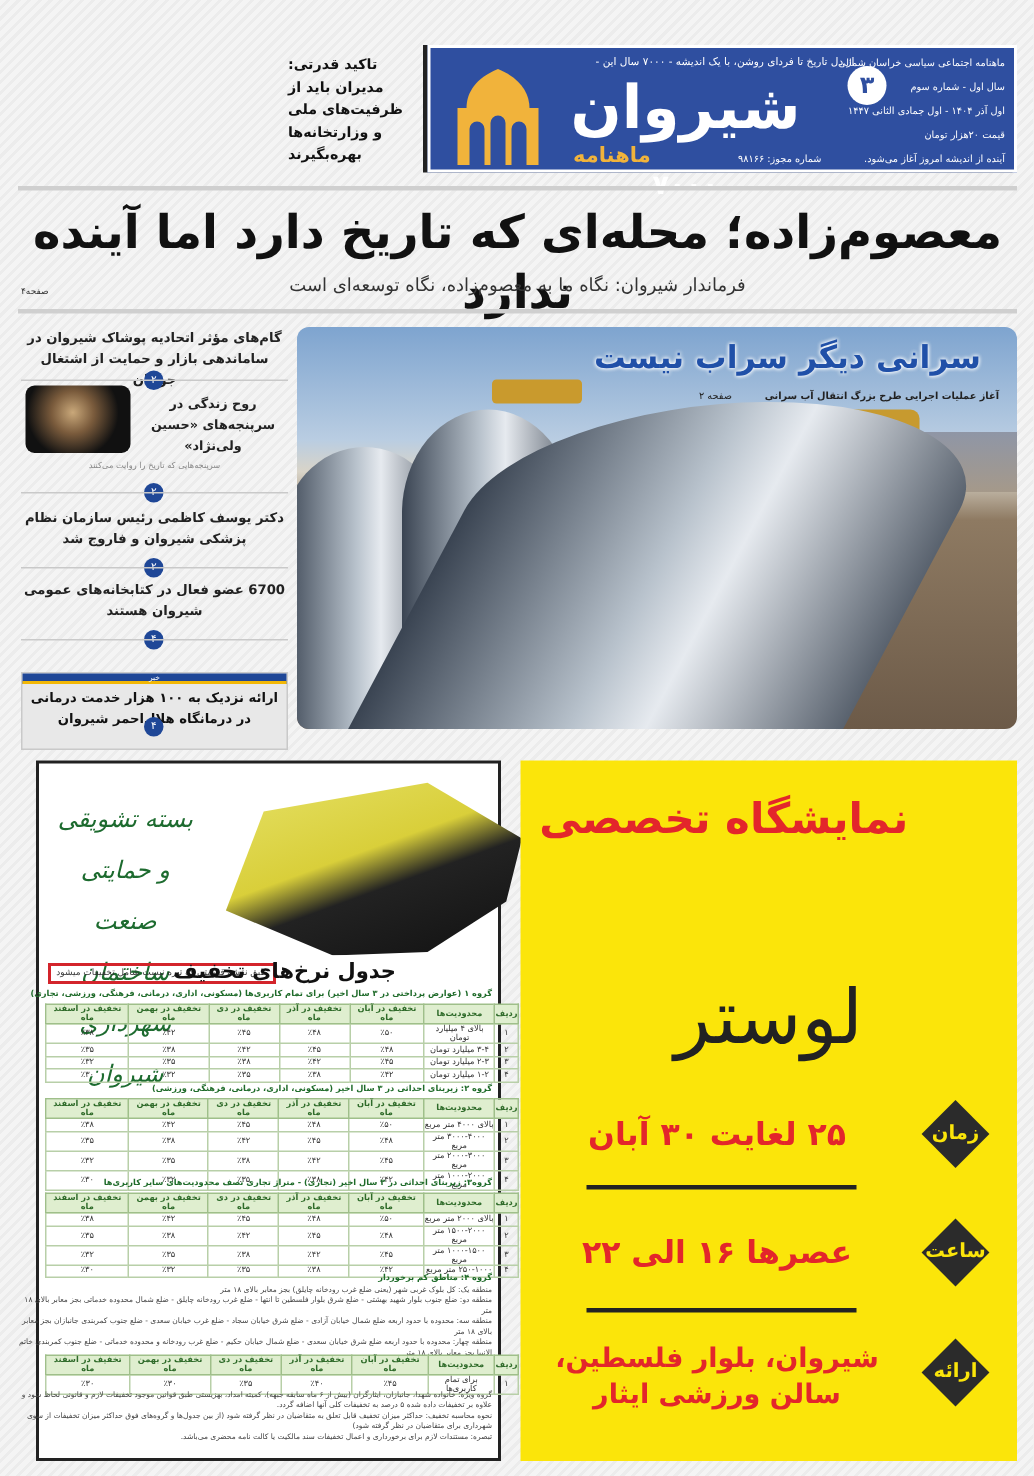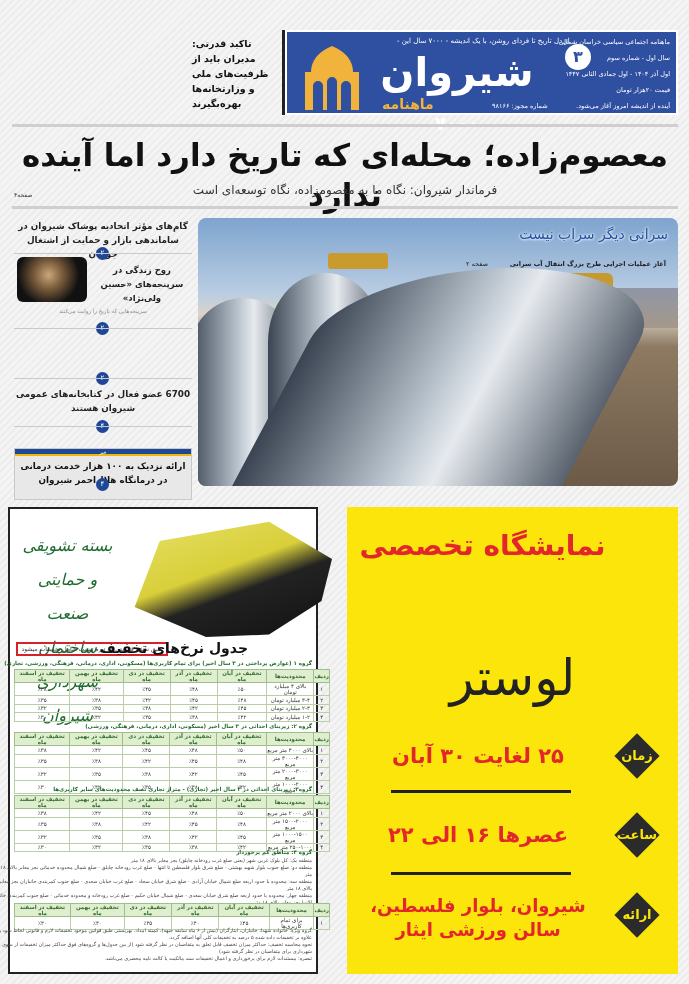--- a/index.html
+++ b/index.html
@@ -32,25 +32,25 @@
 .sb-pg{position:absolute;left:82px;width:13px;height:13px;border-radius:50%;background:#1f4797;color:#fff;font-size:7px;text-align:center;line-height:13px}
 .sb-line{position:absolute;left:0;width:178px;height:1px;background:#c9c9c9}
 .sb-photo{position:absolute;left:3px;top:42px;width:70px;height:45px;border-radius:6px;background:radial-gradient(circle at 45% 40%,#c9a87a 0,#7a5b3c 30%,#111 65%)}
 .sb-news{position:absolute;left:0;top:233px;width:178px;height:52px;background:#e8e8e8;border:1px solid #c9c9c9}
 .sb-news .bar{height:7px;background:#1f4797;color:#fff;font-size:5px;text-align:center;line-height:7px;border-bottom:2px solid #f2b705}
 
 .hero{position:absolute;left:198px;top:218px;width:480px;height:268px;border-radius:8px;overflow:hidden;background:linear-gradient(180deg,#7ea4cf 0,#b9cde2 28%,#d9d4c8 36%,#8e7a62 48%,#6c5a48 100%)}
 .hero .pipe{position:absolute;border-radius:50% 50% 0 0/30% 30% 0 0;background:linear-gradient(90deg,#3a4452,#b8c2cc 45%,#e6eaef 60%,#59626e)}
 .hero .dozer{position:absolute;left:295px;top:55px;width:120px;height:100px;background:#c79a2f;border-radius:6px}
 .hero .excav{position:absolute;left:130px;top:35px;width:60px;height:16px;background:#c99a2d;border-radius:3px}
-.hero .title{position:absolute;right:10px;top:8px;font-size:14px;font-weight:normal;color:#2050a8;text-shadow:0 0 3px #fff,0 0 3px #fff}
+.hero .title{position:absolute;right:24px;top:8px;font-size:21px;font-weight:bold;color:#2050a8;text-shadow:0 0 3px #fff,0 0 3px #fff}
 .hero .sub{position:absolute;right:12px;top:42px;font-size:6.5px;font-weight:bold;color:#222}
 .hero .pg{position:absolute;left:268px;top:42px;font-size:6.5px;color:#222}
 
-.ad-left{position:absolute;left:8px;top:507px;width:310px;height:467px;background:#fff;border:2px solid #222}
+.ad-left{position:absolute;left:24px;top:507px;width:310px;height:467px;background:#fff;border:2px solid #222}
 .ad-left .callig{position:absolute;left:10px;top:20px;width:95px;color:#1d6b2f;font-family:"DejaVu Serif",serif;font-style:italic;font-size:16px;line-height:34px;text-align:center}
 .ad-left .map{position:absolute;left:112px;top:8px;width:210px;height:120px;background:linear-gradient(160deg,#e6e26a 0,#d9cf3a 45%,#222 60%,#111 100%);clip-path:polygon(18% 20%,70% 4%,100% 35%,95% 70%,70% 98%,40% 100%,6% 75%);}
 .ad-left .redbox{position:absolute;left:6px;top:133px;width:152px;height:14px;border:2px solid #d3242b;font-size:6px;color:#333;text-align:center;line-height:10px}
 .ad-left .tblttl{position:absolute;right:68px;top:131px;font-size:14px;font-weight:bold;color:#111}
 .grp{position:absolute;right:4px;font-size:5.5px;color:#1f6b2a;font-weight:bold;text-align:right;width:316px}
 table.dt{position:absolute;left:4px;width:316px;border-collapse:collapse;font-size:5.5px;color:#333;direction:rtl}
 table.dt th{background:#dfeecf;color:#2f6b2a;font-weight:bold;height:9px;border:1px solid #9fbf8a}
 table.dt td{height:8.5px;border:1px solid #b8cfa8;text-align:center}
 .notes{position:absolute;right:4px;width:316px;font-size:5px;color:#444;line-height:7px;text-align:right}
 
@@ -99,20 +99,21 @@
 
   <div class="sidebar">
     <div class="sb-item" style="top:4px">گام‌های مؤثر اتحادیه پوشاک شیروان در ساماندهی بازار و حمایت از اشتغال جوانان</div>
     <div class="sb-pg" style="top:32px">۲</div>
     <div class="sb-line" style="top:38px"></div>
     <div class="sb-photo"></div>
     <div class="sb-item" style="top:48px;left:78px;width:100px;font-size:8.5px">روح زندگی در سرپنجه‌های «حسین ولی‌نژاد»</div>
     <div class="sb-item" style="top:92px;font-size:5.5px;color:#888;font-weight:normal;line-height:8px">سرپنجه‌هایی که تاریخ را روایت می‌کنند</div>
     <div class="sb-pg" style="top:107px">۲</div>
     <div class="sb-line" style="top:113px"></div>
+    <div class="sb-item" style="top:124px">دکتر یوسف کاظمی رئیس سازمان نظام پزشکی شیروان و فاروج شد</div>
     <div class="sb-pg" style="top:157px">۲</div>
     <div class="sb-line" style="top:163px"></div>
     <div class="sb-item" style="top:172px">6700 عضو فعال در کتابخانه‌های عمومی شیروان هستند</div>
     <div class="sb-pg" style="top:205px">۴</div>
     <div class="sb-line" style="top:211px"></div>
     <div class="sb-news">
       <div class="bar">خبر</div>
       <div style="text-align:center;font-size:8.8px;font-weight:bold;color:#111;line-height:14px;padding-top:3px">ارائه نزدیک به ۱۰۰ هزار خدمت درمانی در درمانگاه هلال‌احمر شیروان</div>
     </div>
     <div class="sb-pg" style="top:263px">۴</div>

